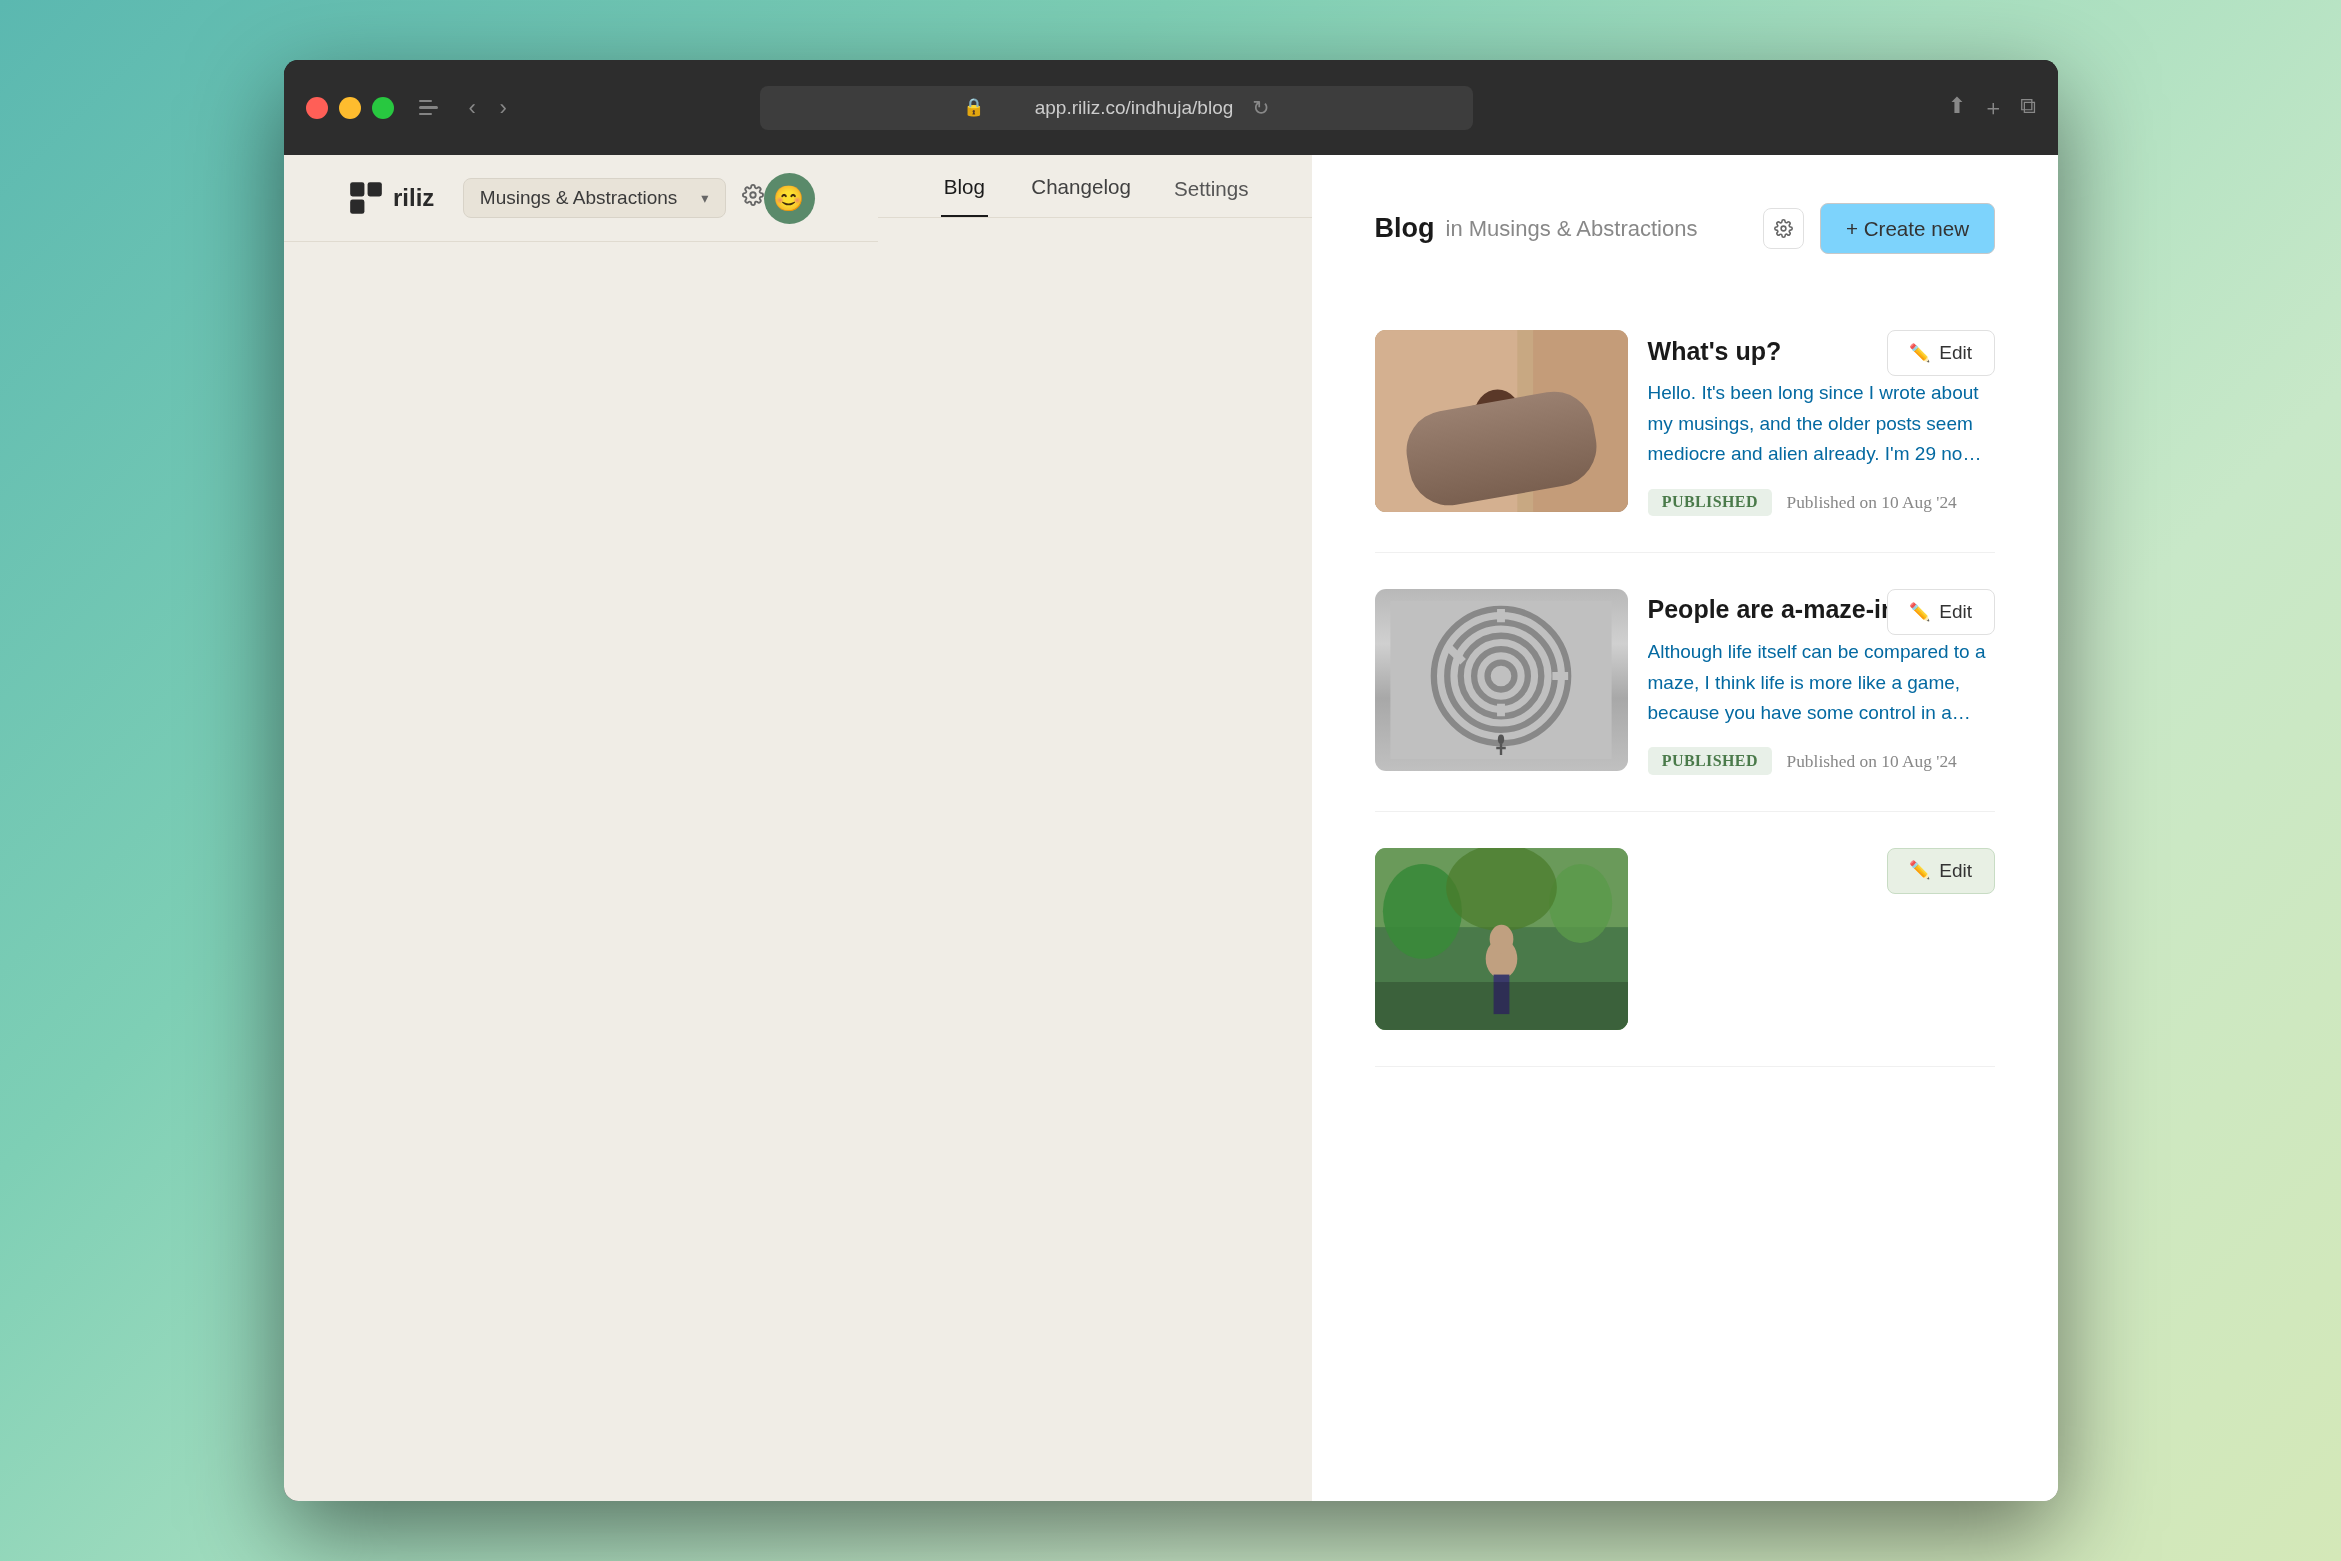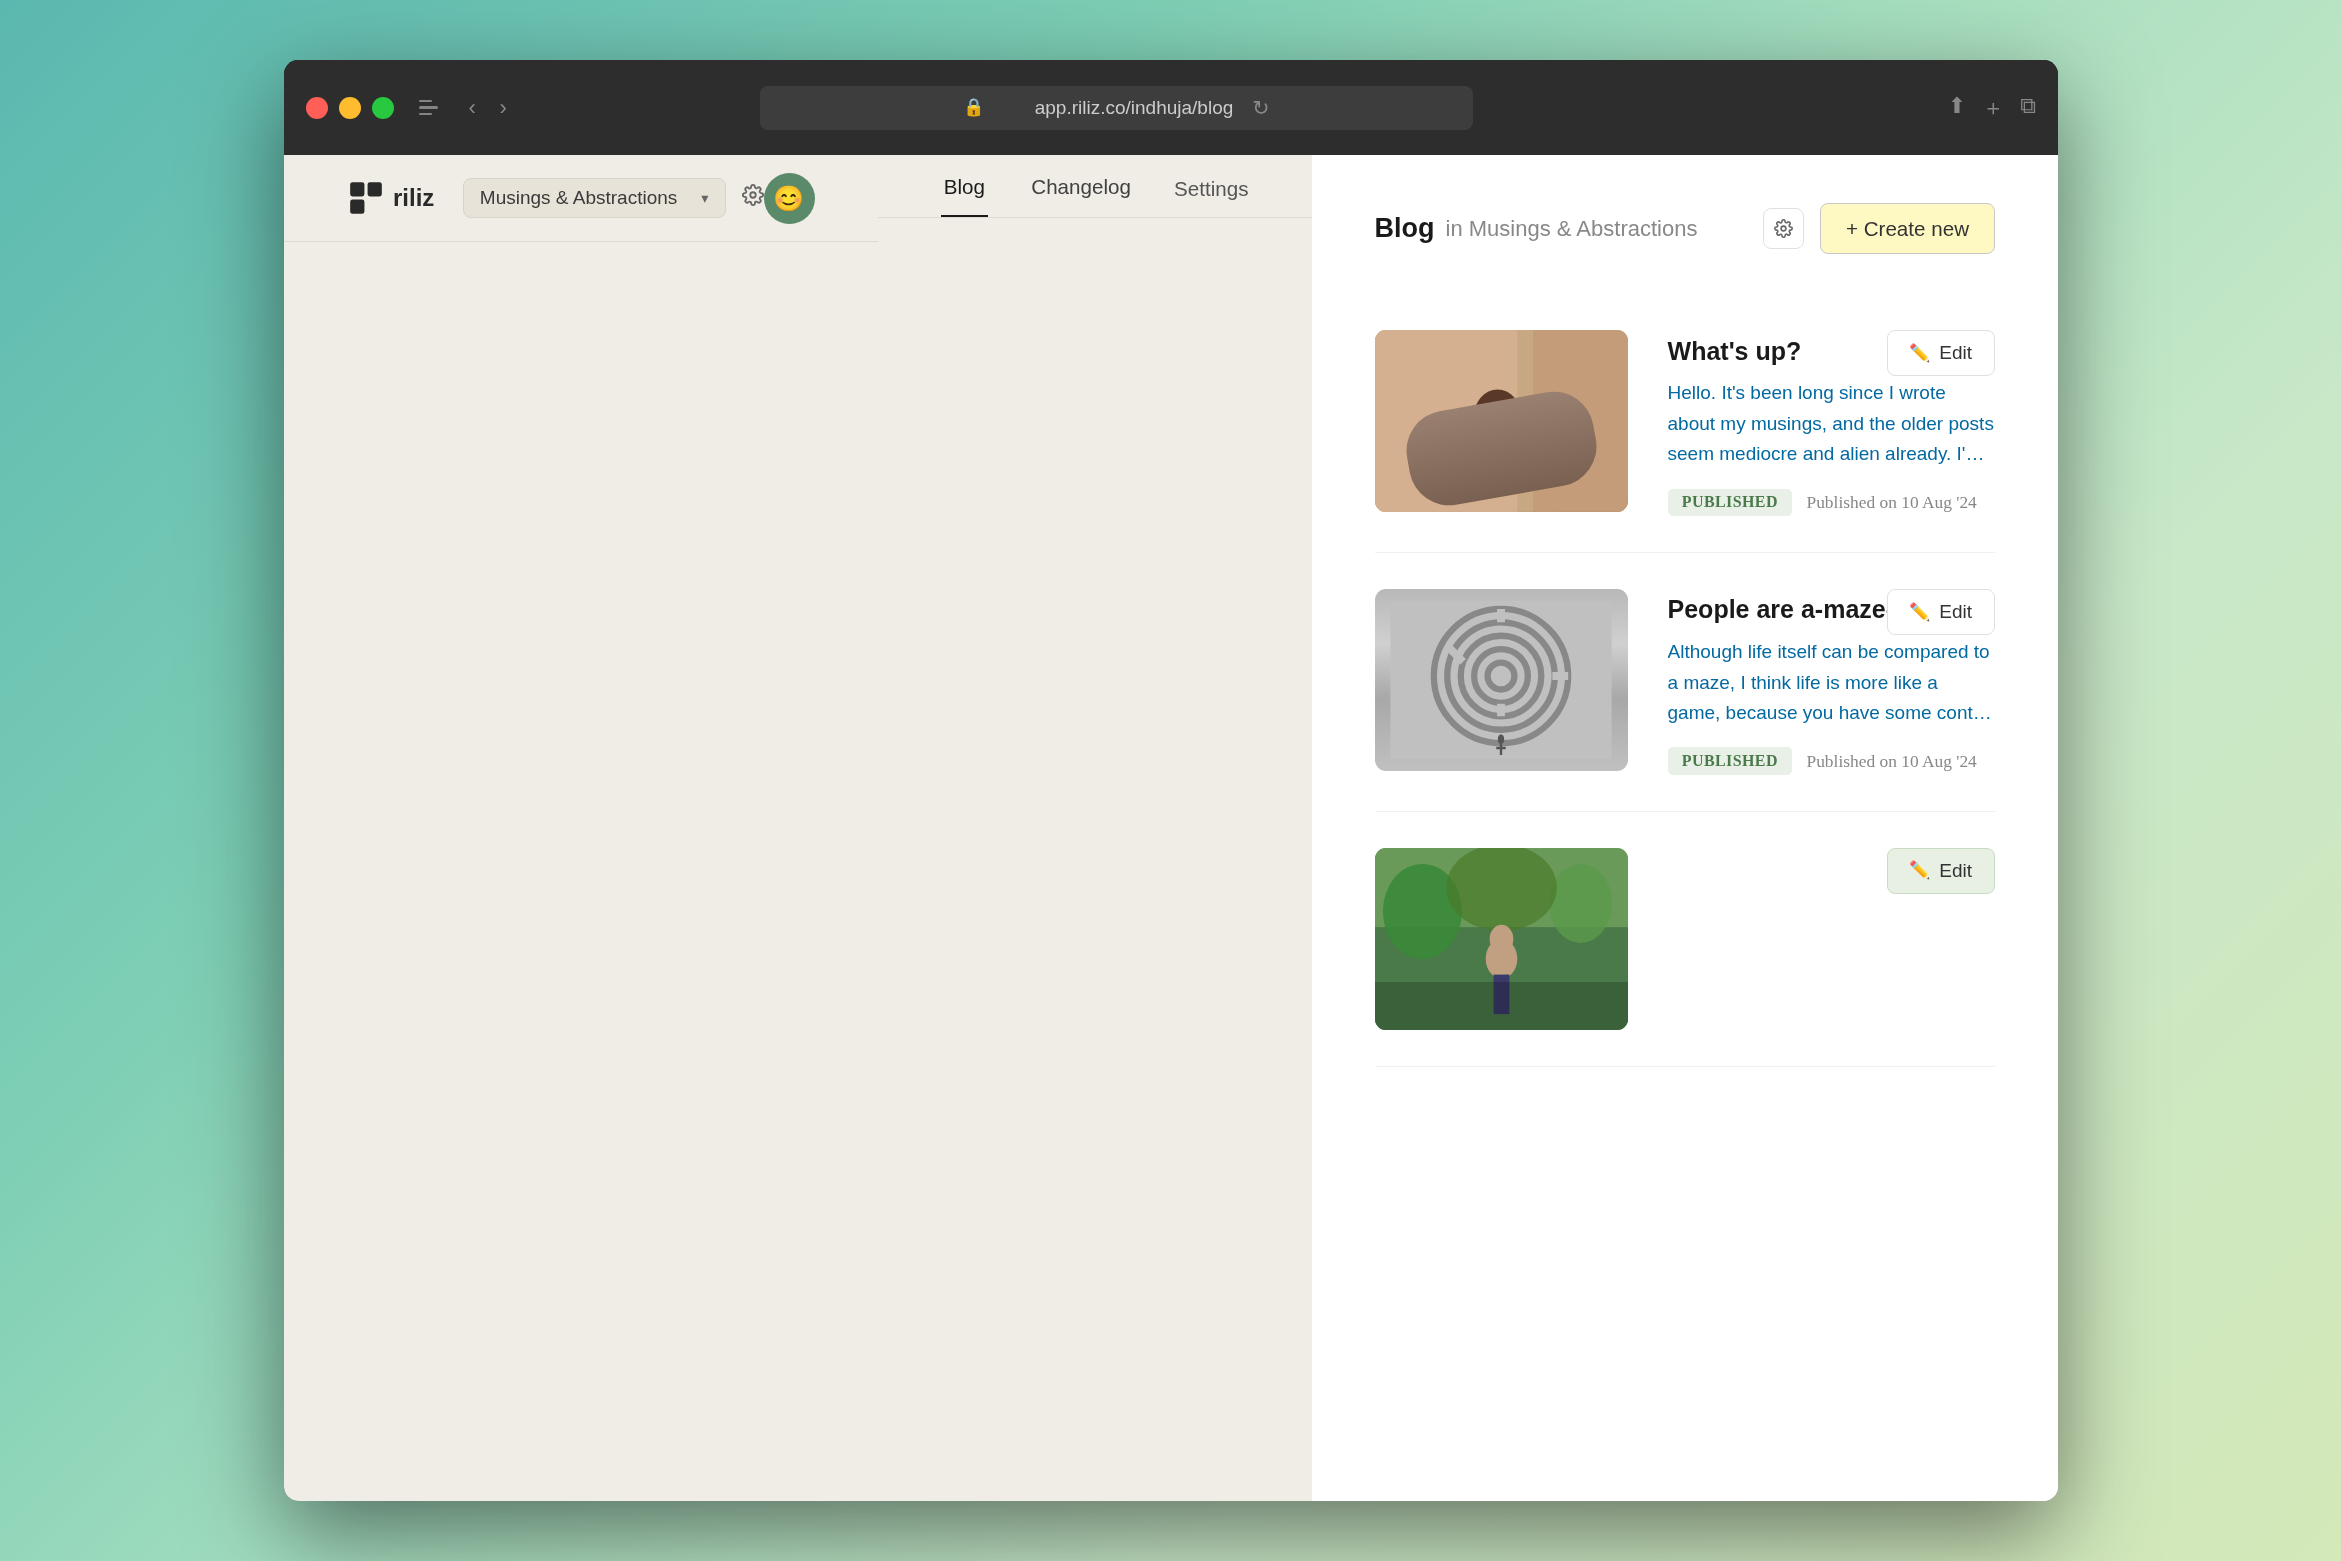--- a/index.html
+++ b/index.html
@@ -296,29 +296,29 @@
     .create-new-btn {
       display: flex;
       align-items: center;
       gap: 8px;
       padding: 12.7px 25px;
       border: 1.2px solid #c8c8c8;
       border-radius: 8px;
       cursor: pointer;
       font-size: 20.6px;
       color: #333;
-      background: #fef9c3;
+      background: #7dd3fc;
       font-weight: 500;
     }
 
     
     .post-card {
       display: flex;
       align-items: flex-start;
-      gap: 40px;
+      gap: 20px;
       padding: 36px 0;
       border-bottom: 0.8px solid #f0f0f0;
       position: relative;
     }
 
     .post-thumbnail {
       width: 253px;
       height: 182px;
       border-radius: 11px;
       overflow: hidden;

